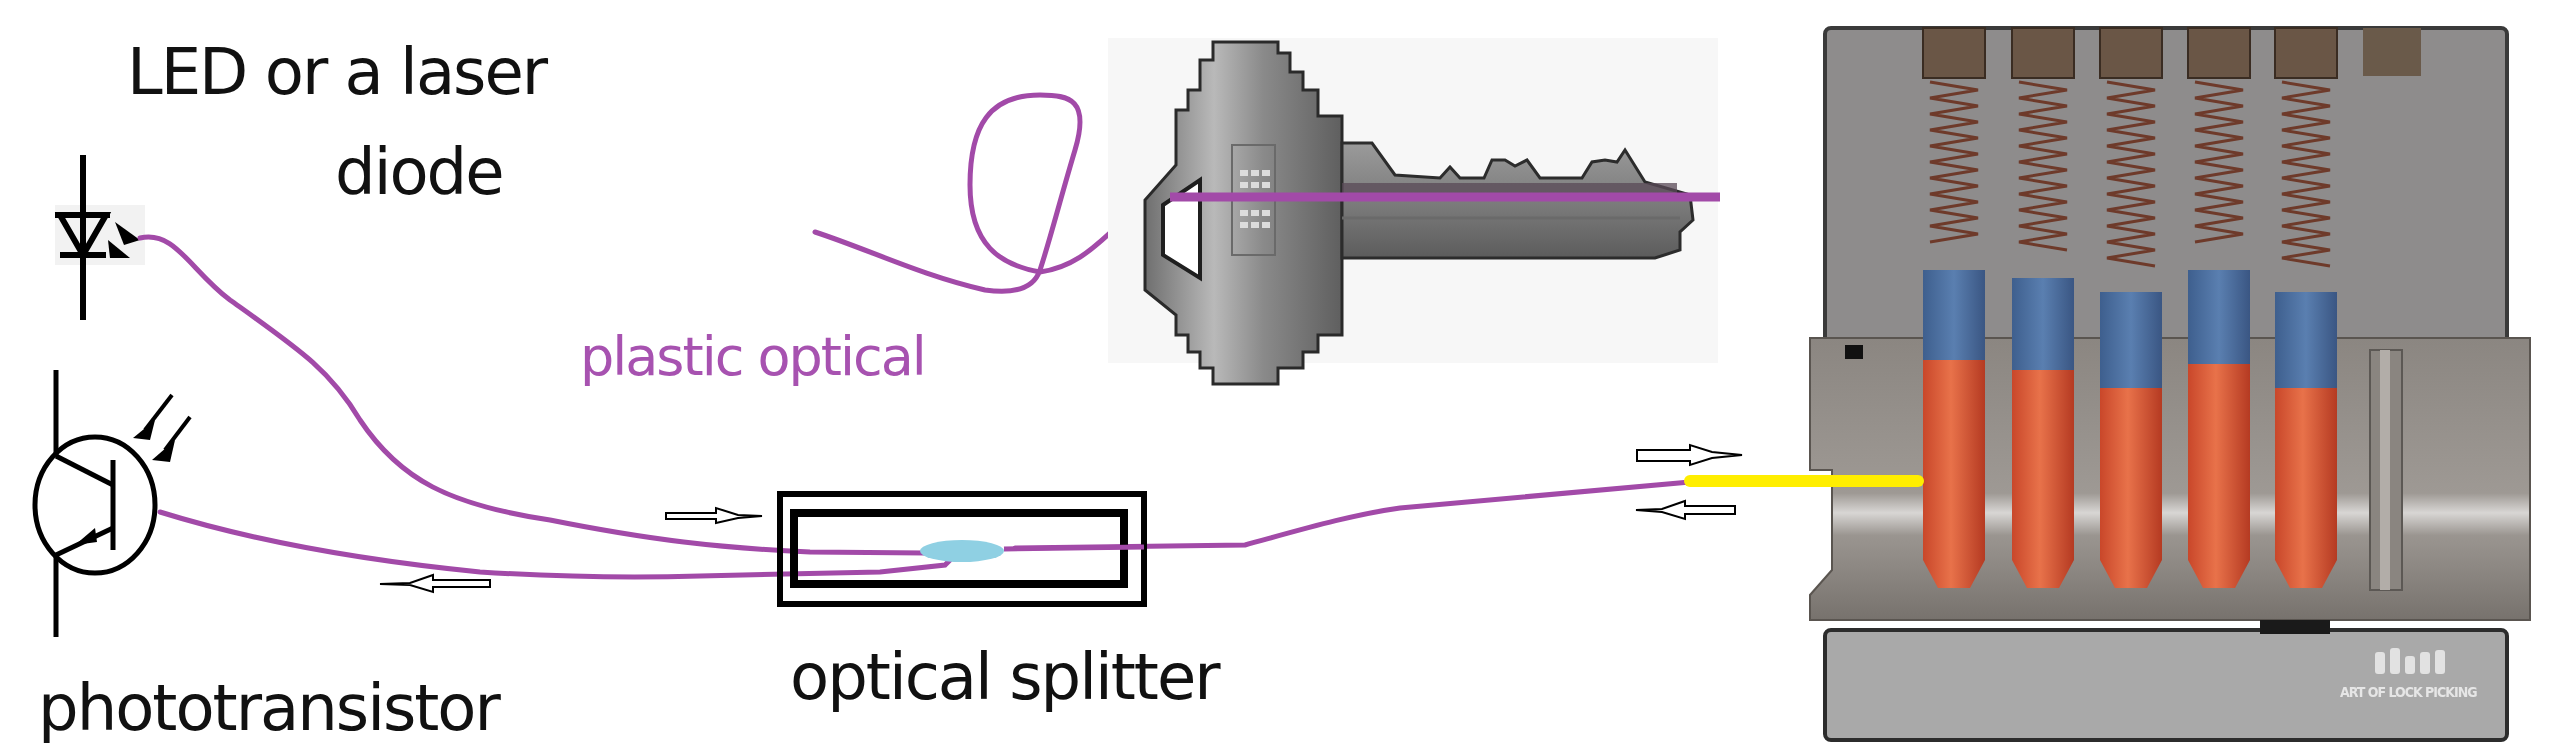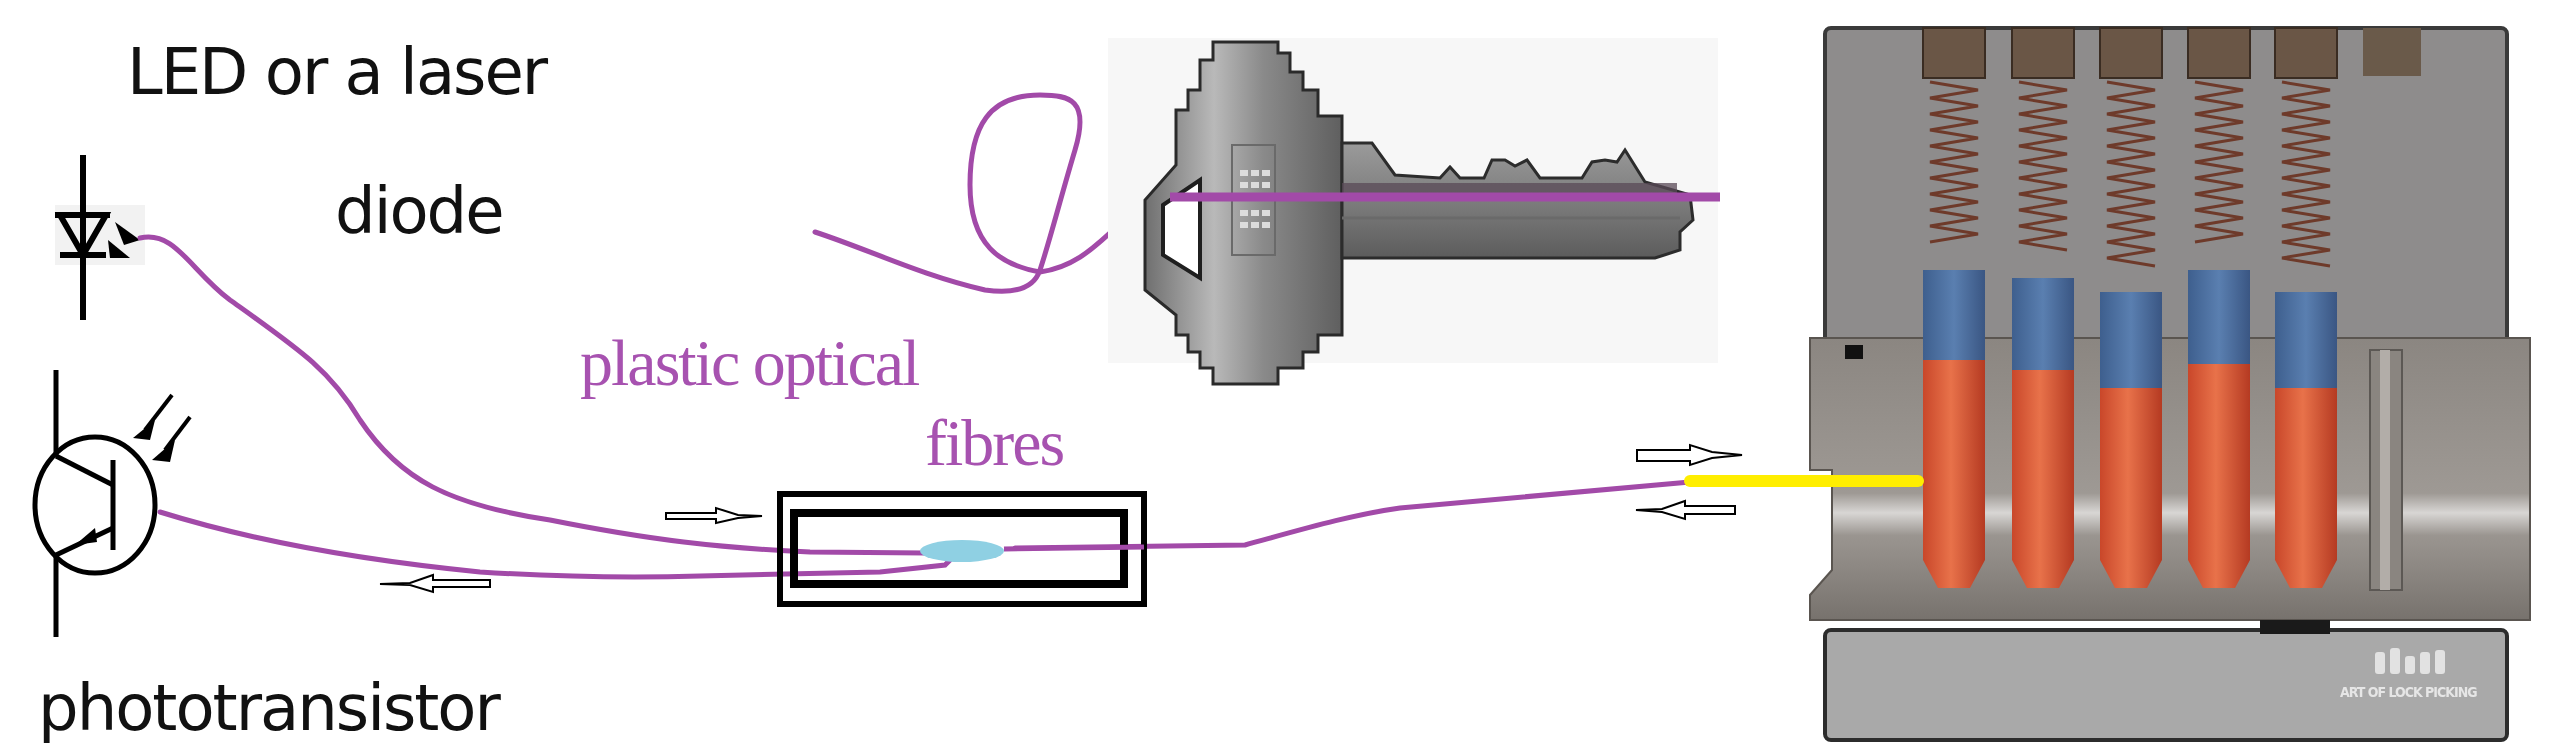--- a/index.html
+++ b/index.html
@@ -7,21 +7,21 @@
     .stage { position: absolute; left: 0; top: 0; width: 2569px; height: 752px; }
     svg.diagram { position: absolute; left: 0; top: 0; }
     .label {
       position: absolute;
       font-family: "DejaVu Sans", sans-serif;
       white-space: nowrap;
       line-height: 1;
       letter-spacing: -2px;
     }
     .label-black { color: #111111; font-size: 64px; }
-    .label-purple { font-size: 66px; font-family: Liberation Serif, serif; }
+    .label-purple { font-size: 54px; }
     .watermark {
       position: absolute;
       font-family: "DejaVu Sans Condensed", "DejaVu Sans", sans-serif;
       font-size: 14px; font-weight: bold;
       color: #e6e6e6; letter-spacing: -1px;
     }
   </style>
 </head>
 <body>
 
@@ -202,22 +202,22 @@
         <rect x="2390" y="648" width="10" height="26" rx="3"></rect>
       <rect x="2405" y="656" width="10" height="18" rx="3"></rect>
         <rect x="2420" y="652" width="10" height="22" rx="3"></rect>
       <rect x="2435" y="650" width="10" height="24" rx="3"></rect>
     </g>
 
     <line x1="1690" y1="481" x2="1918" y2="481" stroke="#ffee00" stroke-width="12" stroke-linecap="round"></line>
   </svg>
 
   <div class="label label-black" style="left:127px; top:40px;">LED or a laser</div>
-  <div class="label label-black" style="left:335px; top:140px;margin-top:39px;">diode</div>
+  <div class="label label-black" style="left:335px; top:140px;">diode</div>
 
   <div class="label label-black" style="left:38px; top:676px;">phototransistor</div>
 
   <div class="label label-purple" style="left:580px; top:330px; color:#a752b0;">plastic optical</div>
-  <div class="label label-purple" style="left:925px; top:410px; color:#a752b0;">fibres</div>
-
+
+  <div class="label label-black" style="left:790px; top:645px;">optical splitter</div>
 
   <div class="watermark" style="left:2340px; top:684px;">ART OF LOCK PICKING</div>
 </div>
 
 </body></html>

